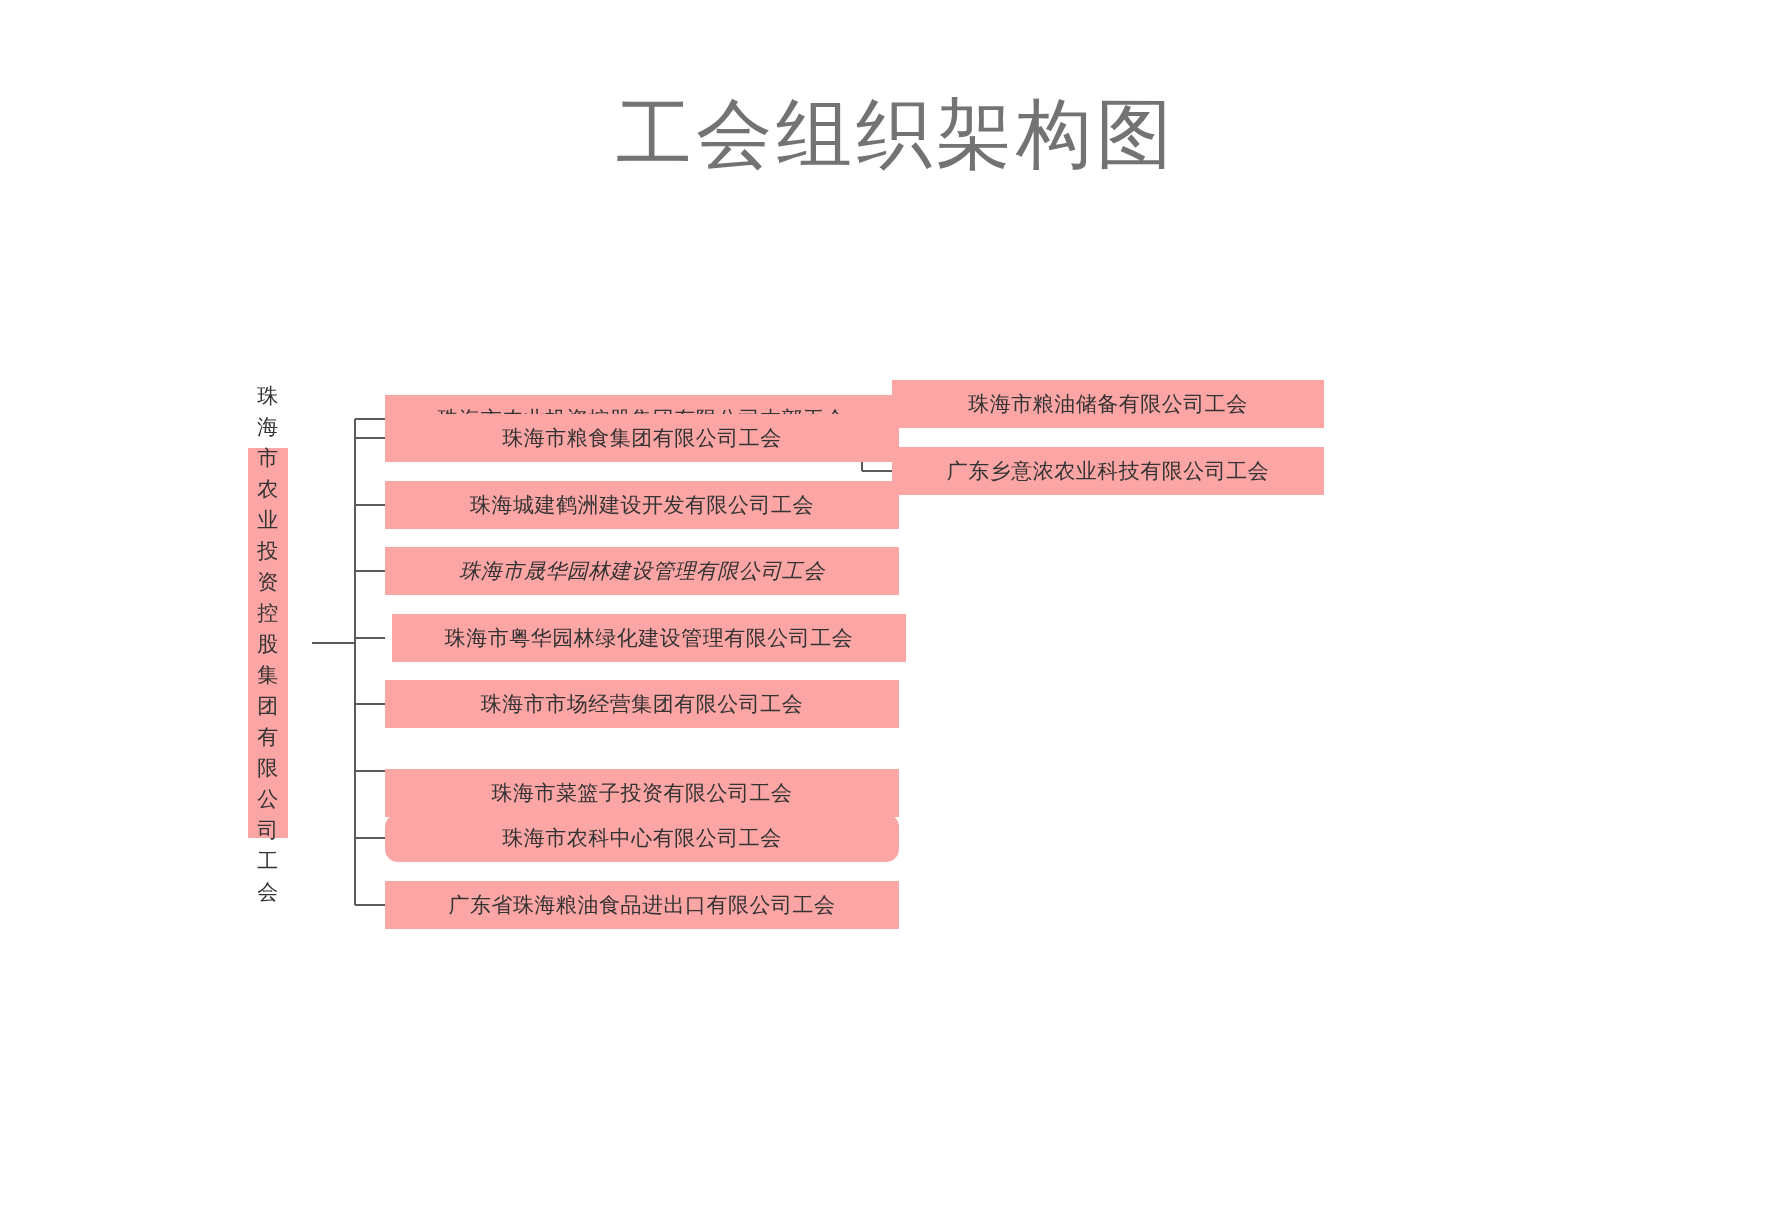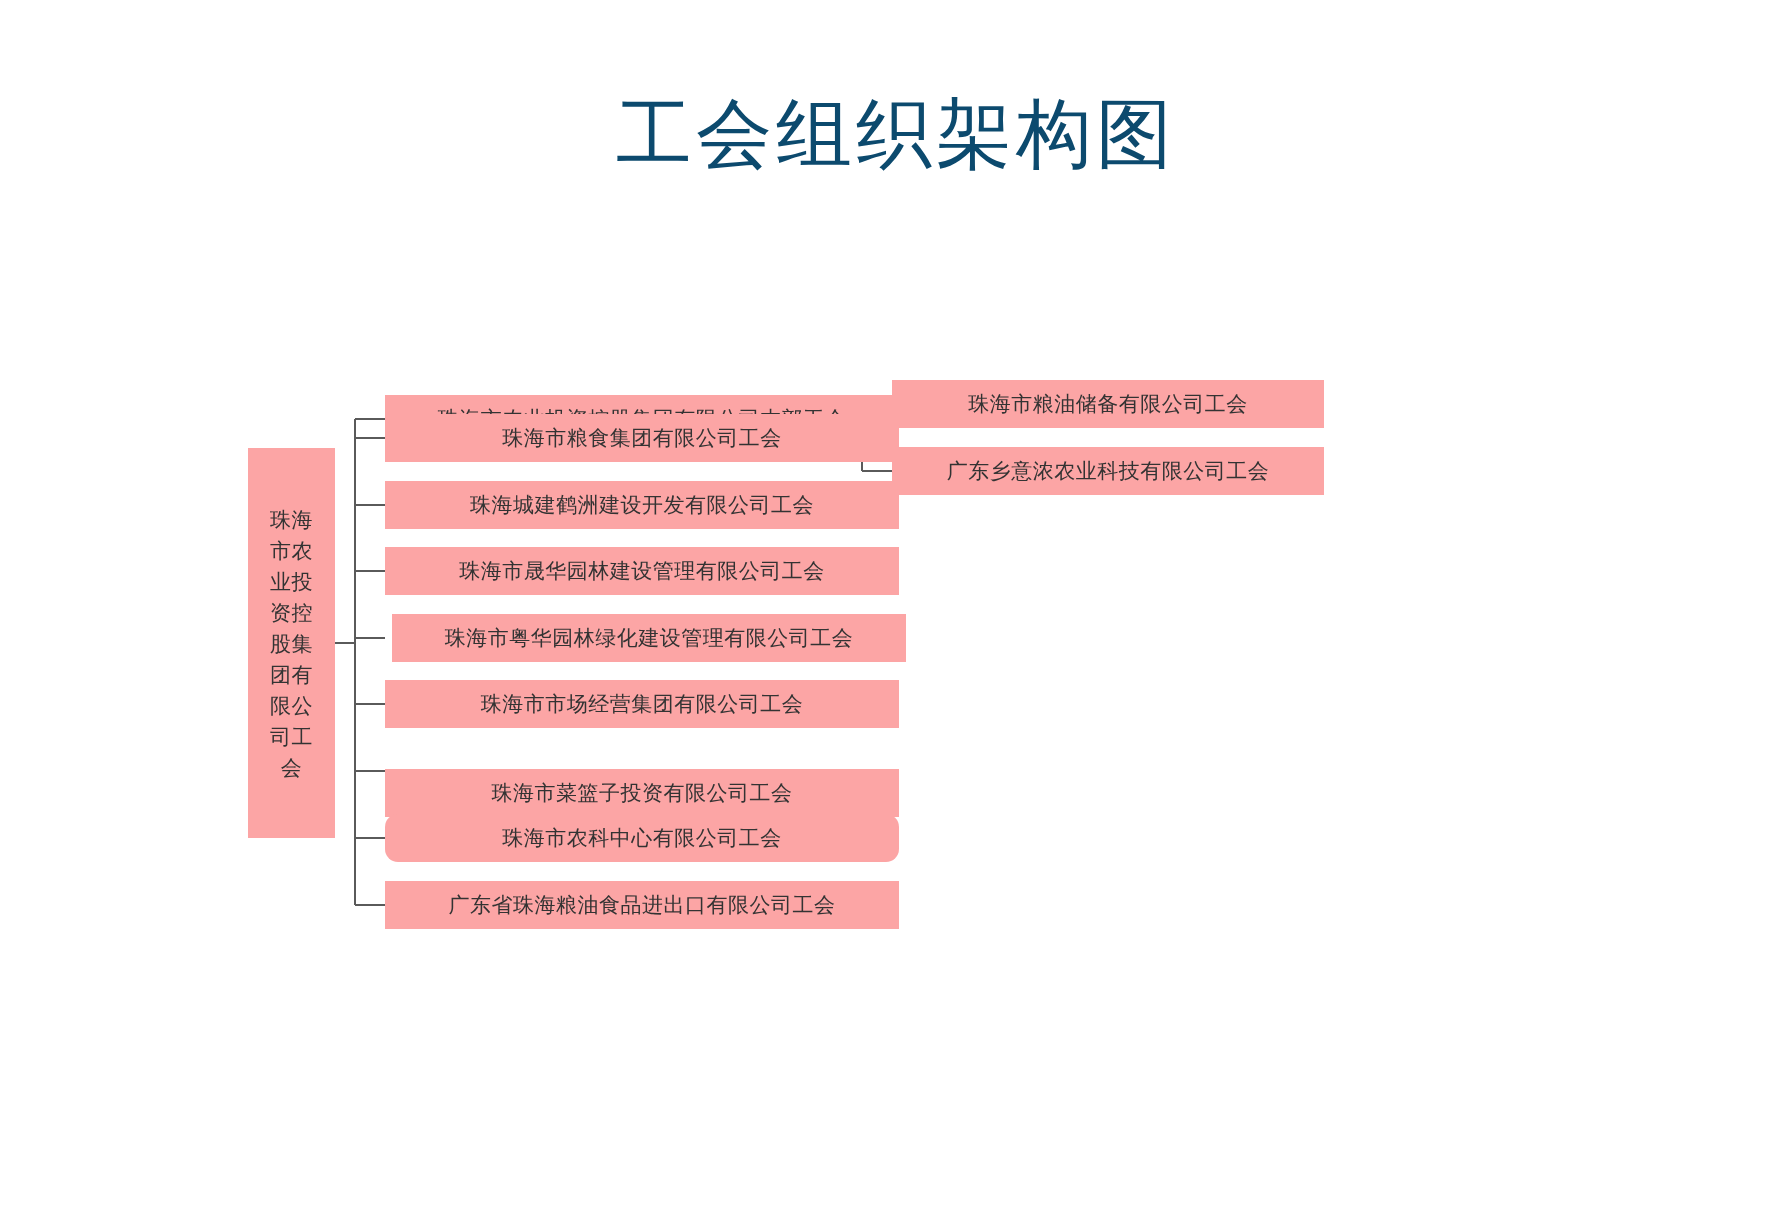--- a/index.html
+++ b/index.html
@@ -25,21 +25,21 @@
   .page-title {
     position: absolute;
     left: 0;
     top: 86px;
     width: 1792px;
     text-align: center;
     font-size: 76px;
     line-height: 96px;
     font-weight: 400;
     letter-spacing: 4px;
-    color: #0c4a6e;
+    color: #737373;
     white-space: nowrap;
   }
 
   
   #connectors {
     position: absolute;
     left: 0;
     top: 0;
     width: 1792px;
     height: 1220px;
@@ -64,21 +64,21 @@
     font-size: 21px;
     line-height: 32px;
     letter-spacing: 0.5px;
     text-align: center;
   }
 
   
   .node-root {
     left: 248px;
     top: 448px;
-    width: 87px;
+    width: 40px;
     height: 390px;
     padding: 0 4px;
     font-size: 21px;
     line-height: 31px;
     word-break: break-all;
     white-space: normal;
   }
   .node-root .node-label {
     display: block;
     width: 56px;
@@ -138,21 +138,21 @@
   </div>
 
   <div class="node node-child" style="top:414px;">
     <span>珠海市粮食集团有限公司工会</span>
   </div>
 
   <div class="node node-child" style="top:481px;">
     <span>珠海城建鹤洲建设开发有限公司工会</span>
   </div>
 
-  <div class="node node-child" style="top:547px;">
+  <div class="node node-child" style="top:547px;font-style:italic;">
     <span>珠海市晟华园林建设管理有限公司工会</span>
   </div>
 
   <div class="node node-child" style="top:614px;margin-left:7px;">
     <span>珠海市粤华园林绿化建设管理有限公司工会</span>
   </div>
 
   <div class="node node-child" style="top:680px;">
     <span>珠海市市场经营集团有限公司工会</span>
   </div>

